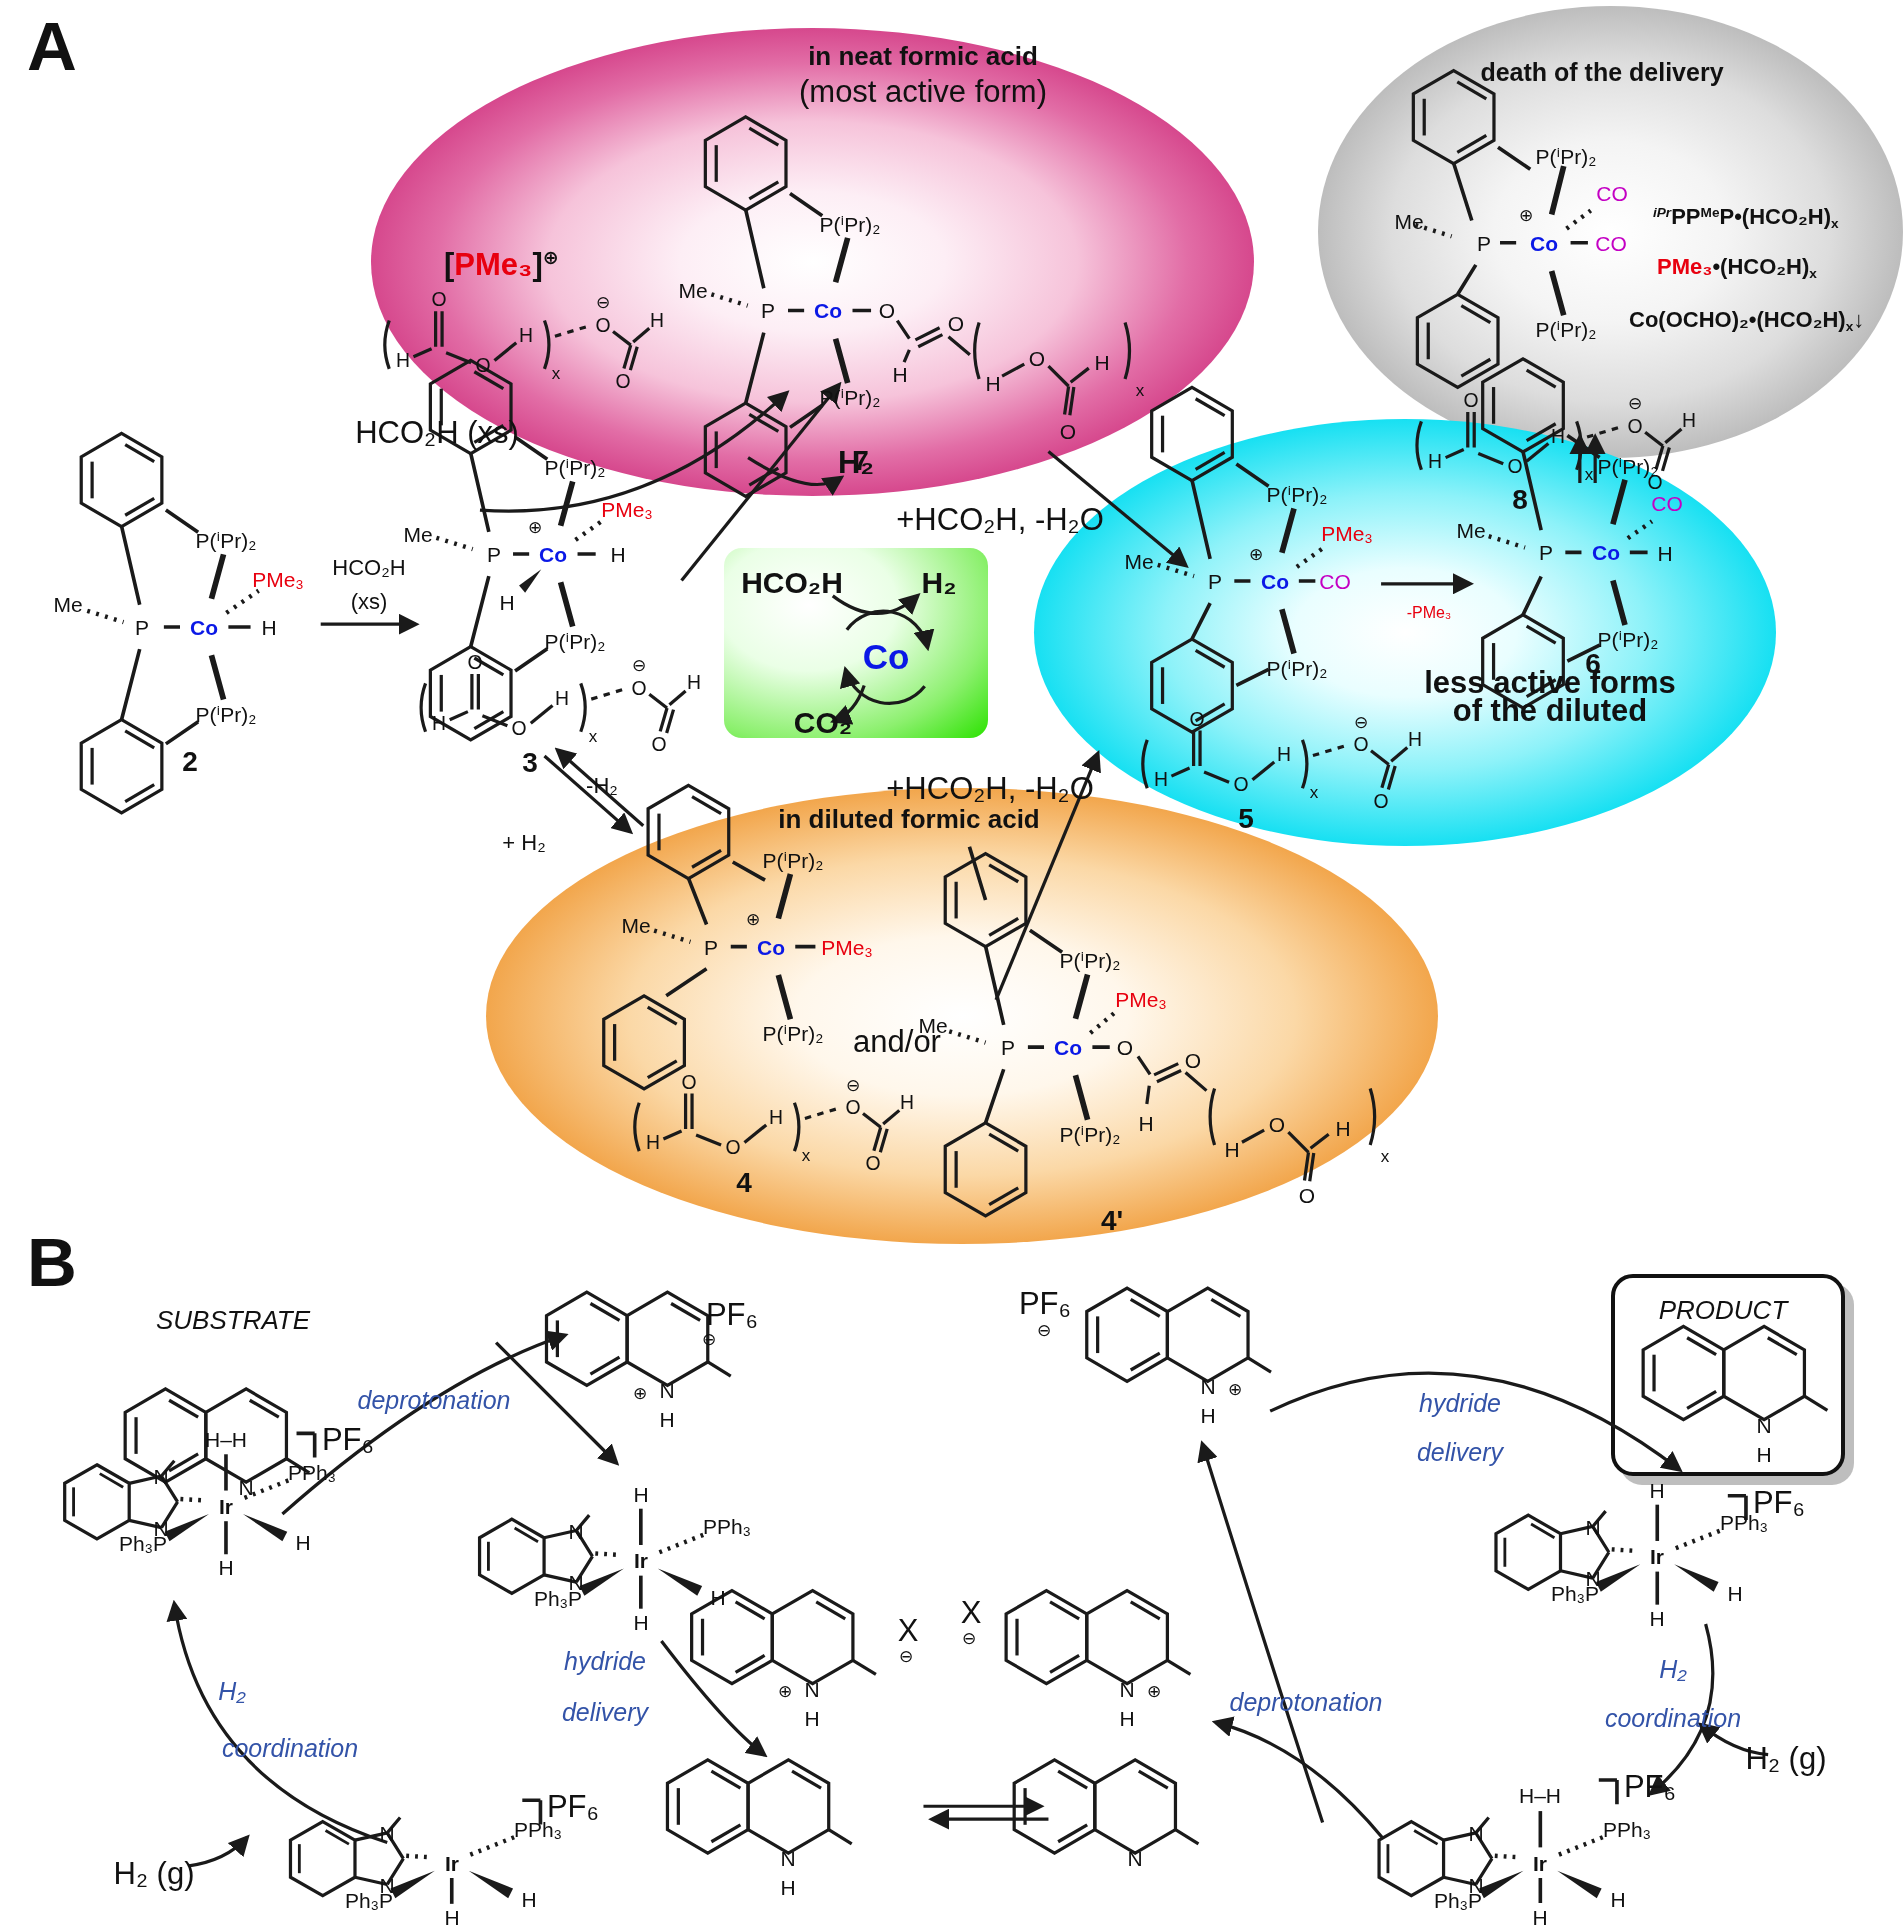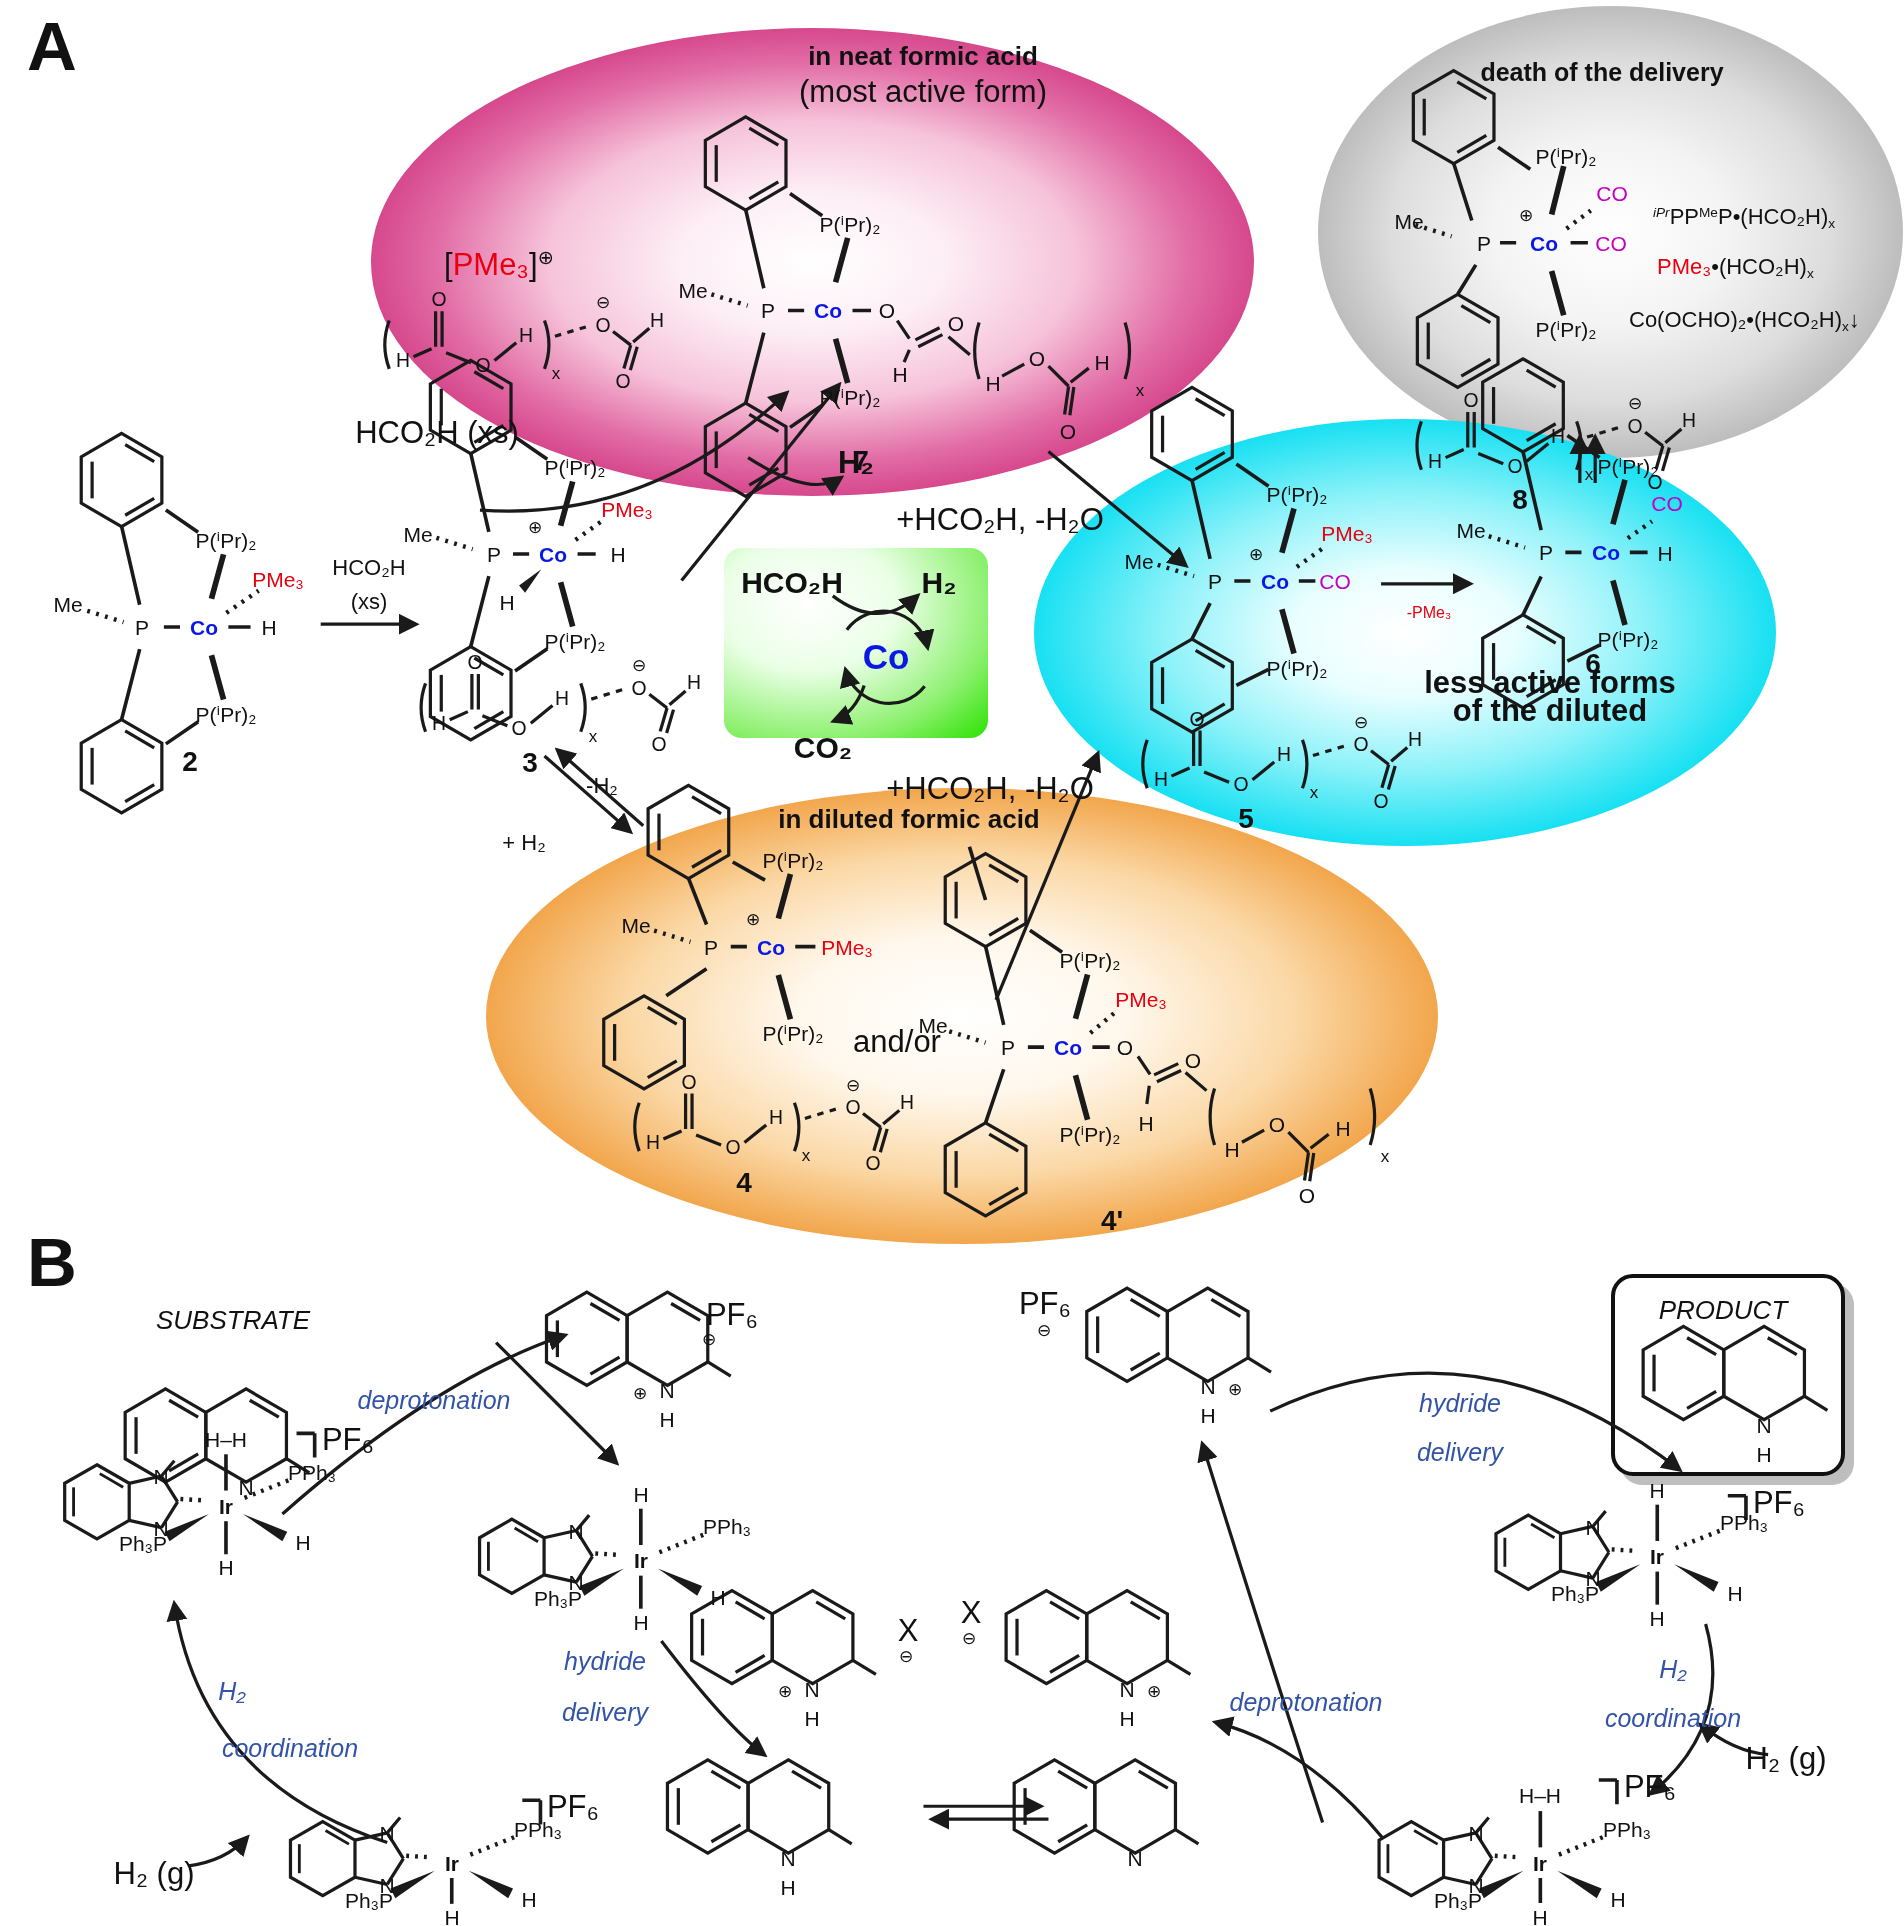--- a/index.html
+++ b/index.html
@@ -13,21 +13,21 @@
   #ell-cyan{left:1034px;top:419px;width:742px;height:427px;
     background:radial-gradient(closest-side,#ffffff 0%,#e9feff 30%,#8df2f9 65%,#17e0f2 100%);}
   #ell-orange{left:486px;top:788px;width:952px;height:456px;
     background:radial-gradient(closest-side,#ffffff 0%,#fff7eb 35%,#fbd8a6 70%,#f2a64c 100%);}
   #green-box{position:absolute;left:724px;top:548px;width:264px;height:190px;border-radius:18px;
     background:radial-gradient(ellipse at 32% 30%,#ffffff 0%,#eaffe6 35%,#8cf06e 72%,#2be200 100%);}
   #product-box{position:absolute;left:1611px;top:1274px;width:226px;height:194px;background:#fff;
     border:4px solid #111;border-radius:22px;box-shadow:9px 9px 0 rgba(110,110,110,.45);}
   svg.layer{position:absolute;left:0;top:0;}
   .t{position:absolute;transform:translate(-50%,-50%);white-space:nowrap;font-size:21px;line-height:1;}
-  .row{position:absolute;transform:translate(0,-50%);white-space:nowrap;font-size:21px;line-height:1;}
+  .row{position:absolute;transform:translate(0,-50%);white-space:nowrap;font-size:21px;line-height:1;font-weight:bold;}
   .b{font-weight:bold}.i{font-style:italic}
   .f150{font-size:69px;font-weight:bold}
   .f70{font-size:28px;font-weight:bold}
   .f64{font-size:26px}.f62{font-size:25px}.f58{font-size:31px}.f48{font-size:19.4px}.f42{font-size:17px}
   .red{color:#e8000f}.mag{color:#c400c4}.cob{color:#0a18e6;font-weight:bold}
   .blu{color:#3353a8}
   .sup{font-size:0.62em;position:relative;top:-0.55em}
   .sub{font-size:0.62em;position:relative;top:0.28em}
   .grn{font-size:30px;font-weight:bold}
 </style>
@@ -344,21 +344,21 @@
   <div class="t red" style="left:627px;top:509px">PMe₃</div>
   <div class="t" style="left:618px;top:554px">H</div>
   <div class="t" style="left:507px;top:602px">H</div>
   <div class="t f70" style="left:530px;top:763px">3</div>
   <div class="t f54" style="left:602px;top:786px;font-size:22px">-H₂</div>
   <div class="t f54" style="left:524px;top:843px;font-size:22px">+ H₂</div>
 
   <div class="t grn" style="left:792px;top:583px">HCO₂H</div>
   <div class="t grn" style="left:939px;top:583px">H₂</div>
   <div class="t cob" style="left:886px;top:656px;font-size:35px">Co</div>
-  <div class="t grn" style="left:823px;top:748px">CO₂</div>
+  <div class="t grn" style="left:823px;top:723px">CO₂</div>
 
   <div class="t f58" style="left:1000px;top:519px">+HCO₂H, -H₂O</div>
   <div class="t f58" style="left:990px;top:788px">+HCO₂H, -H₂O</div>
 
   <div class="t" style="left:1139px;top:561px">Me</div>
   <div class="t" style="left:1215px;top:581px">P</div>
   <div class="t f42" style="left:1256px;top:554px">⊕</div>
   <div class="t cob" style="left:1275px;top:581px">Co</div>
   <div class="t" style="left:1297px;top:494px">P(ⁱPr)₂</div>
   <div class="t" style="left:1297px;top:668px">P(ⁱPr)₂</div>

